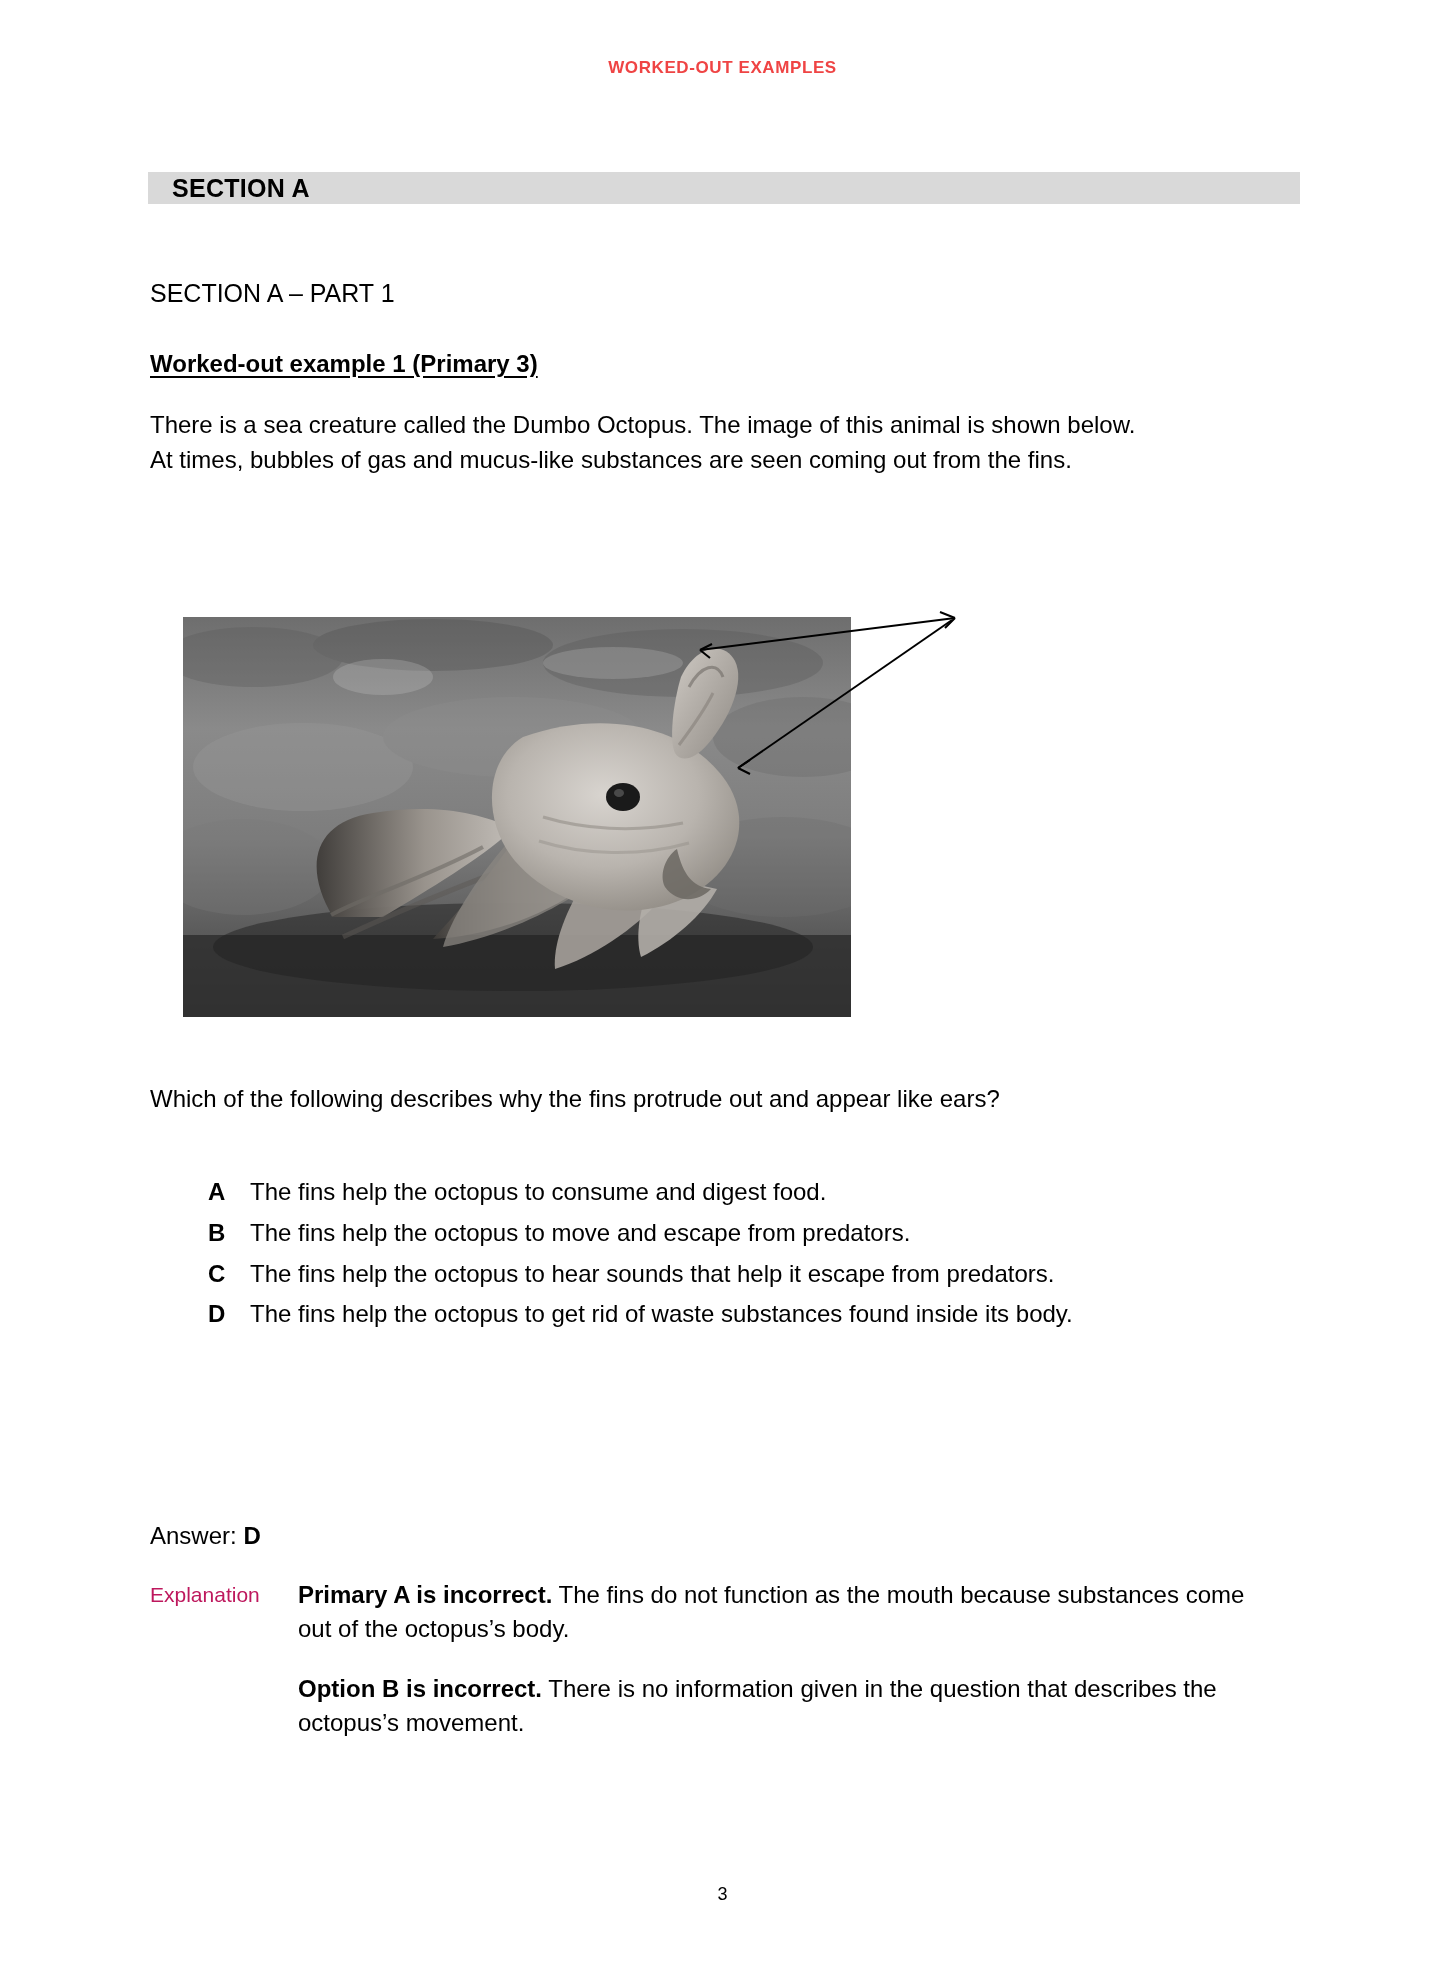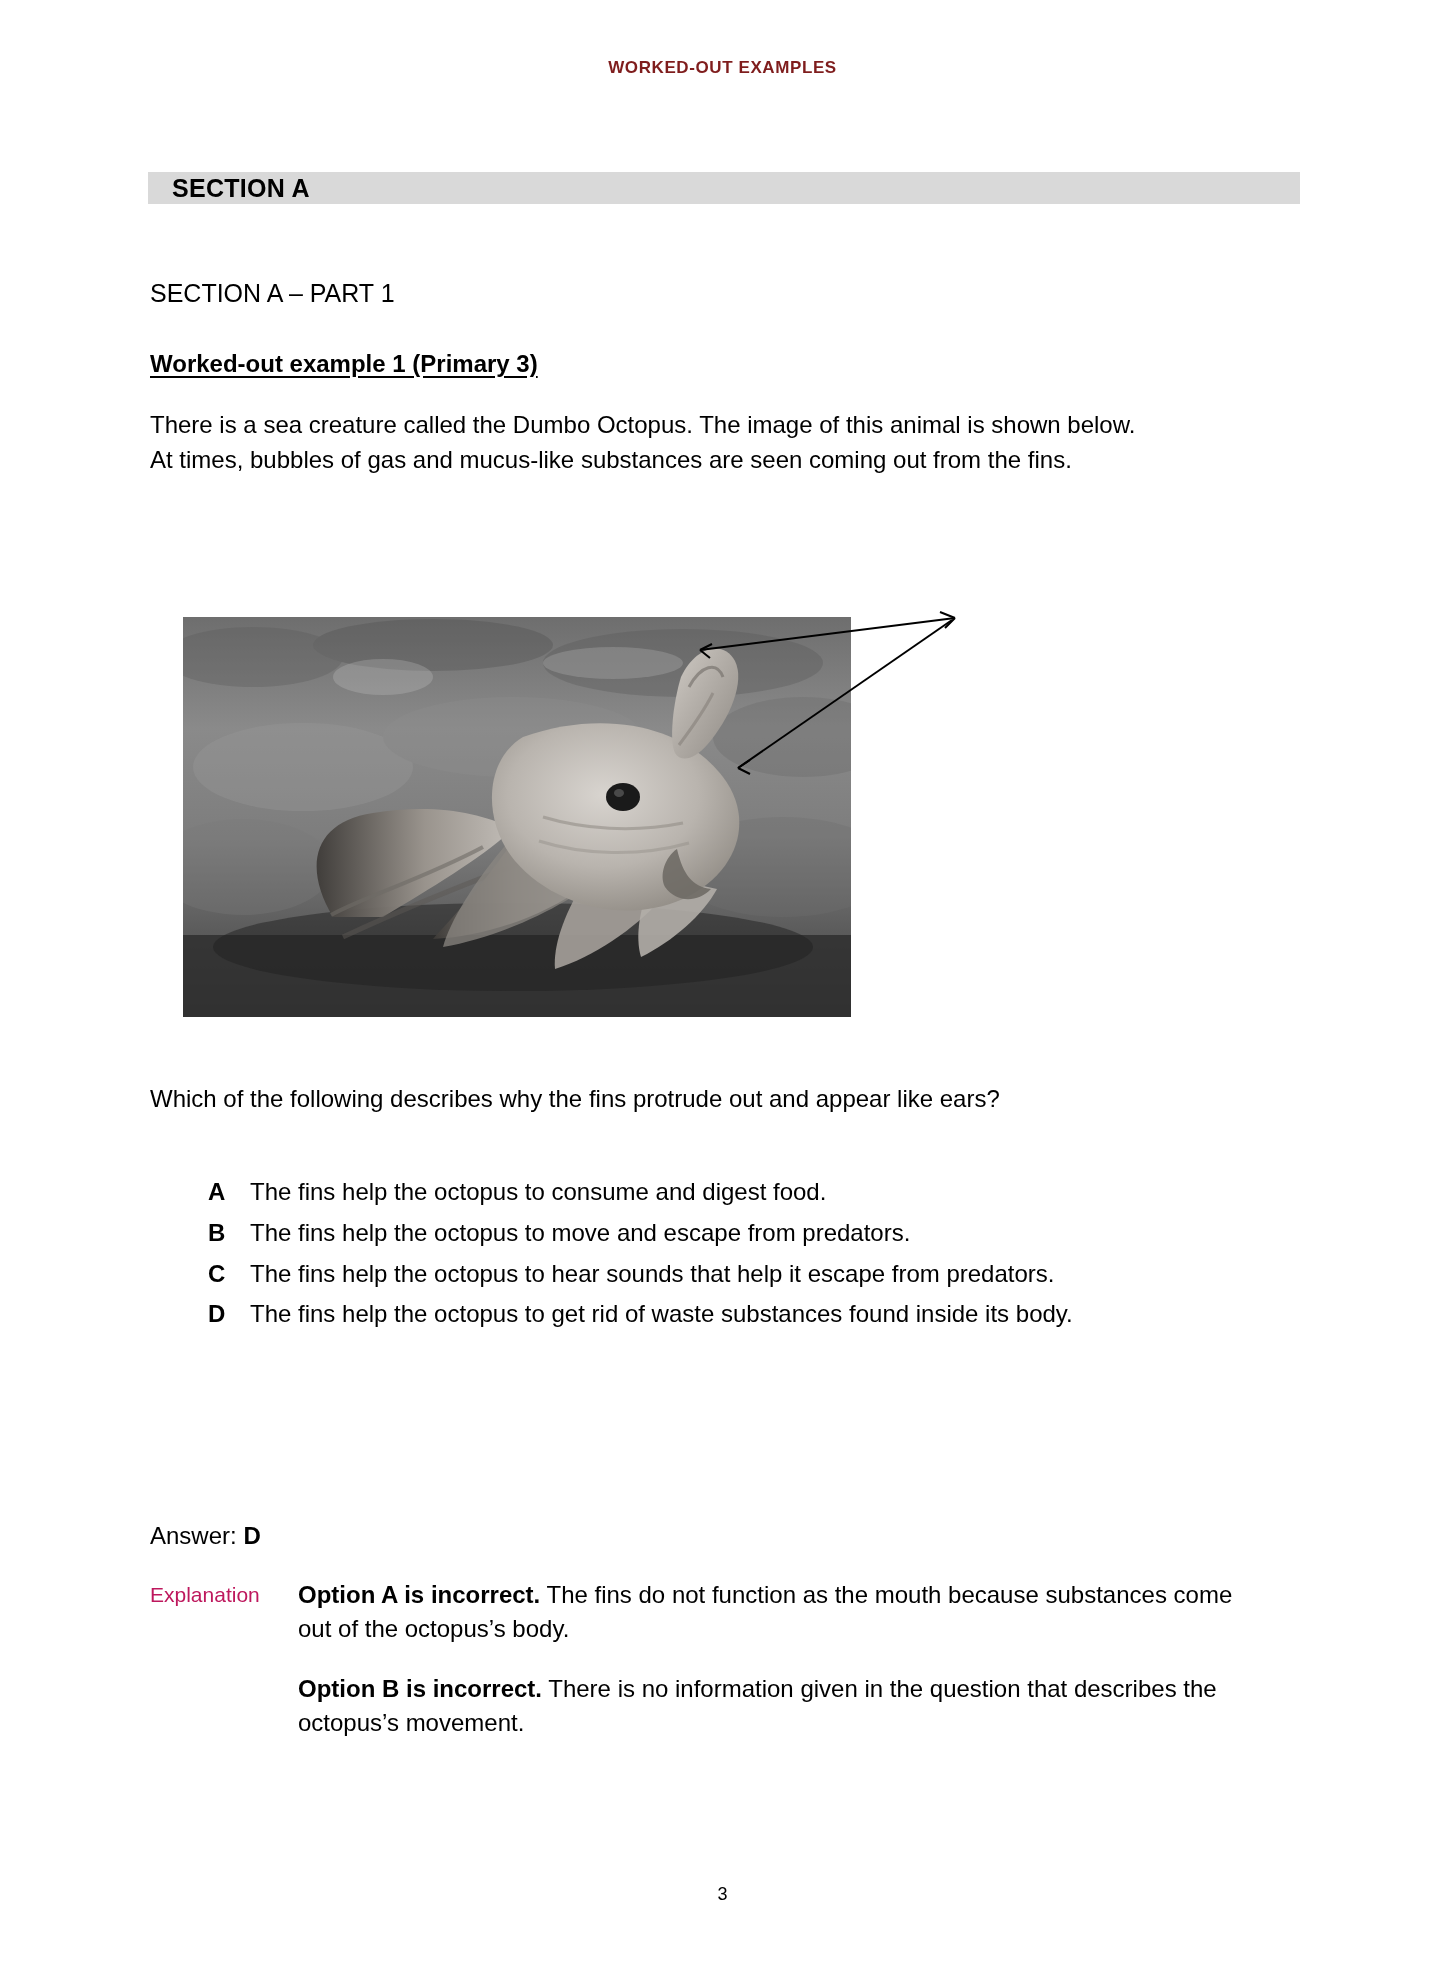--- a/index.html
+++ b/index.html
@@ -23,21 +23,21 @@
   }
   .running-head {
     position: absolute;
     top: 58px;
     left: 0;
     width: 1445px;
     text-align: center;
     font-size: 17px;
     font-weight: bold;
     letter-spacing: 0.6px;
-    color: #7f1d1d;
+    color: #ef4444;
   }
   .section-band {
     position: absolute;
     top: 172px;
     left: 148px;
     width: 1152px;
     height: 32px;
     background: #d9d9d9;
     display: flex;
     align-items: center;
@@ -282,21 +282,21 @@
 
   <div class="answer-line">
     <span class="ans-label">Answer:</span>
     <span class="ans-value">D</span>
   </div>
 
   <div class="explanation">
     <div class="exp-label">Explanation</div>
     <div class="exp-body">
       <p>
-        <b>Option A is incorrect.</b><span> The fins do not function as the mouth because substances come out of the octopus’s body.</span>
+        <b>Primary A is incorrect.</b><span> The fins do not function as the mouth because substances come out of the octopus’s body.</span>
       </p>
       <p>
         <b>Option B is incorrect.</b><span> There is no information given in the question that describes the octopus’s movement.</span>
       </p>
     </div>
   </div>
 
   <div class="page-number">3</div>
 
 </div>

